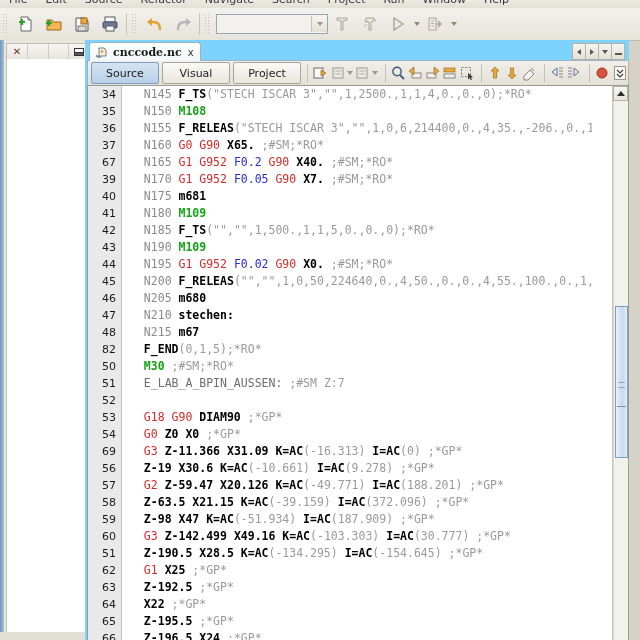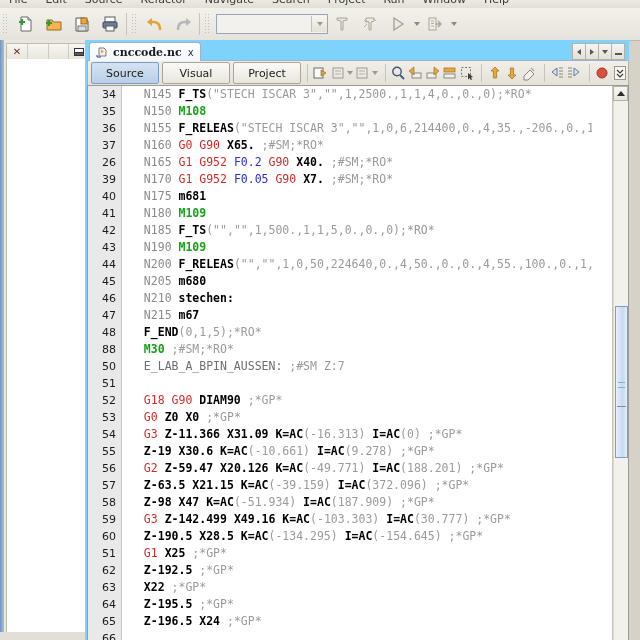--- a/index.html
+++ b/index.html
@@ -415,38 +415,38 @@
         </svg>
       </div>
     </div>
 
     <div class="codewrap">
       <div class="gutter">
           <div class="gl">34</div>
           <div class="gl">35</div>
           <div class="gl">36</div>
           <div class="gl">37</div>
-          <div class="gl">26</div>
+          <div class="gl">67</div>
           <div class="gl">39</div>
           <div class="gl">40</div>
           <div class="gl">41</div>
           <div class="gl">42</div>
           <div class="gl">43</div>
           <div class="gl">44</div>
           <div class="gl">45</div>
           <div class="gl">46</div>
           <div class="gl">47</div>
           <div class="gl">48</div>
-          <div class="gl">88</div>
+          <div class="gl">82</div>
           <div class="gl">50</div>
           <div class="gl">51</div>
           <div class="gl">52</div>
           <div class="gl">53</div>
           <div class="gl">54</div>
-          <div class="gl">55</div>
+          <div class="gl">69</div>
           <div class="gl">56</div>
           <div class="gl">57</div>
           <div class="gl">58</div>
           <div class="gl">59</div>
           <div class="gl">60</div>
           <div class="gl">51</div>
           <div class="gl">62</div>
           <div class="gl">63</div>
           <div class="gl">64</div>
           <div class="gl">65</div>
@@ -456,20 +456,21 @@
           <div class="ln"><span class="t-d">  </span><span class="t-n">N145 </span><span class="t-b">F_TS</span><span class="t-c">("STECH ISCAR 3","",1,2500.,1,1,4,0.,0.,0);*RO*</span></div>
           <div class="ln"><span class="t-d">  </span><span class="t-n">N150 </span><span class="t-m">M108</span></div>
           <div class="ln"><span class="t-d">  </span><span class="t-n">N155 </span><span class="t-b">F_RELEAS</span><span class="t-c">("STECH ISCAR 3","",1,0,6,214400,0.,4,35.,-206.,0.,1,0</span></div>
           <div class="ln"><span class="t-d">  </span><span class="t-n">N160 </span><span class="t-g">G0 G90 </span><span class="t-b">X65. </span><span class="t-c">;#SM;*RO*</span></div>
           <div class="ln"><span class="t-d">  </span><span class="t-n">N165 </span><span class="t-g">G1 G952 </span><span class="t-f">F0.2 </span><span class="t-g">G90 </span><span class="t-b">X40. </span><span class="t-c">;#SM;*RO*</span></div>
           <div class="ln"><span class="t-d">  </span><span class="t-n">N170 </span><span class="t-g">G1 G952 </span><span class="t-f">F0.05 </span><span class="t-g">G90 </span><span class="t-b">X7. </span><span class="t-c">;#SM;*RO*</span></div>
           <div class="ln"><span class="t-d">  </span><span class="t-n">N175 </span><span class="t-b">m681</span></div>
           <div class="ln"><span class="t-d">  </span><span class="t-n">N180 </span><span class="t-m">M109</span></div>
           <div class="ln"><span class="t-d">  </span><span class="t-n">N185 </span><span class="t-b">F_TS</span><span class="t-c">("","",1,500.,1,1,5,0.,0.,0);*RO*</span></div>
           <div class="ln"><span class="t-d">  </span><span class="t-n">N190 </span><span class="t-m">M109</span></div>
+          <div class="ln"><span class="t-d">  </span><span class="t-n">N195 </span><span class="t-g">G1 G952 </span><span class="t-f">F0.02 </span><span class="t-g">G90 </span><span class="t-b">X0. </span><span class="t-c">;#SM;*RO*</span></div>
           <div class="ln"><span class="t-d">  </span><span class="t-n">N200 </span><span class="t-b">F_RELEAS</span><span class="t-c">("","",1,0,50,224640,0.,4,50.,0.,0.,4,55.,100.,0.,1,0.</span></div>
           <div class="ln"><span class="t-d">  </span><span class="t-n">N205 </span><span class="t-b">m680</span></div>
           <div class="ln"><span class="t-d">  </span><span class="t-n">N210 </span><span class="t-b">stechen:</span></div>
           <div class="ln"><span class="t-d">  </span><span class="t-n">N215 </span><span class="t-b">m67</span></div>
           <div class="ln"><span class="t-d">  </span><span class="t-b">F_END</span><span class="t-c">(0,1,5);*RO*</span></div>
           <div class="ln"><span class="t-d">  </span><span class="t-m">M30 </span><span class="t-c">;#SM;*RO*</span></div>
           <div class="ln"><span class="t-d">  </span><span class="t-p">E_LAB_A_BPIN_AUSSEN: </span><span class="t-c">;#SM Z:7</span></div>
           <div class="ln"><span class="t-d">  </span></div>
           <div class="ln"><span class="t-d">  </span><span class="t-g">G18 G90 </span><span class="t-b">DIAM90 </span><span class="t-c">;*GP*</span></div>
           <div class="ln"><span class="t-d">  </span><span class="t-g">G0 </span><span class="t-b">Z0 X0 </span><span class="t-c">;*GP*</span></div>

